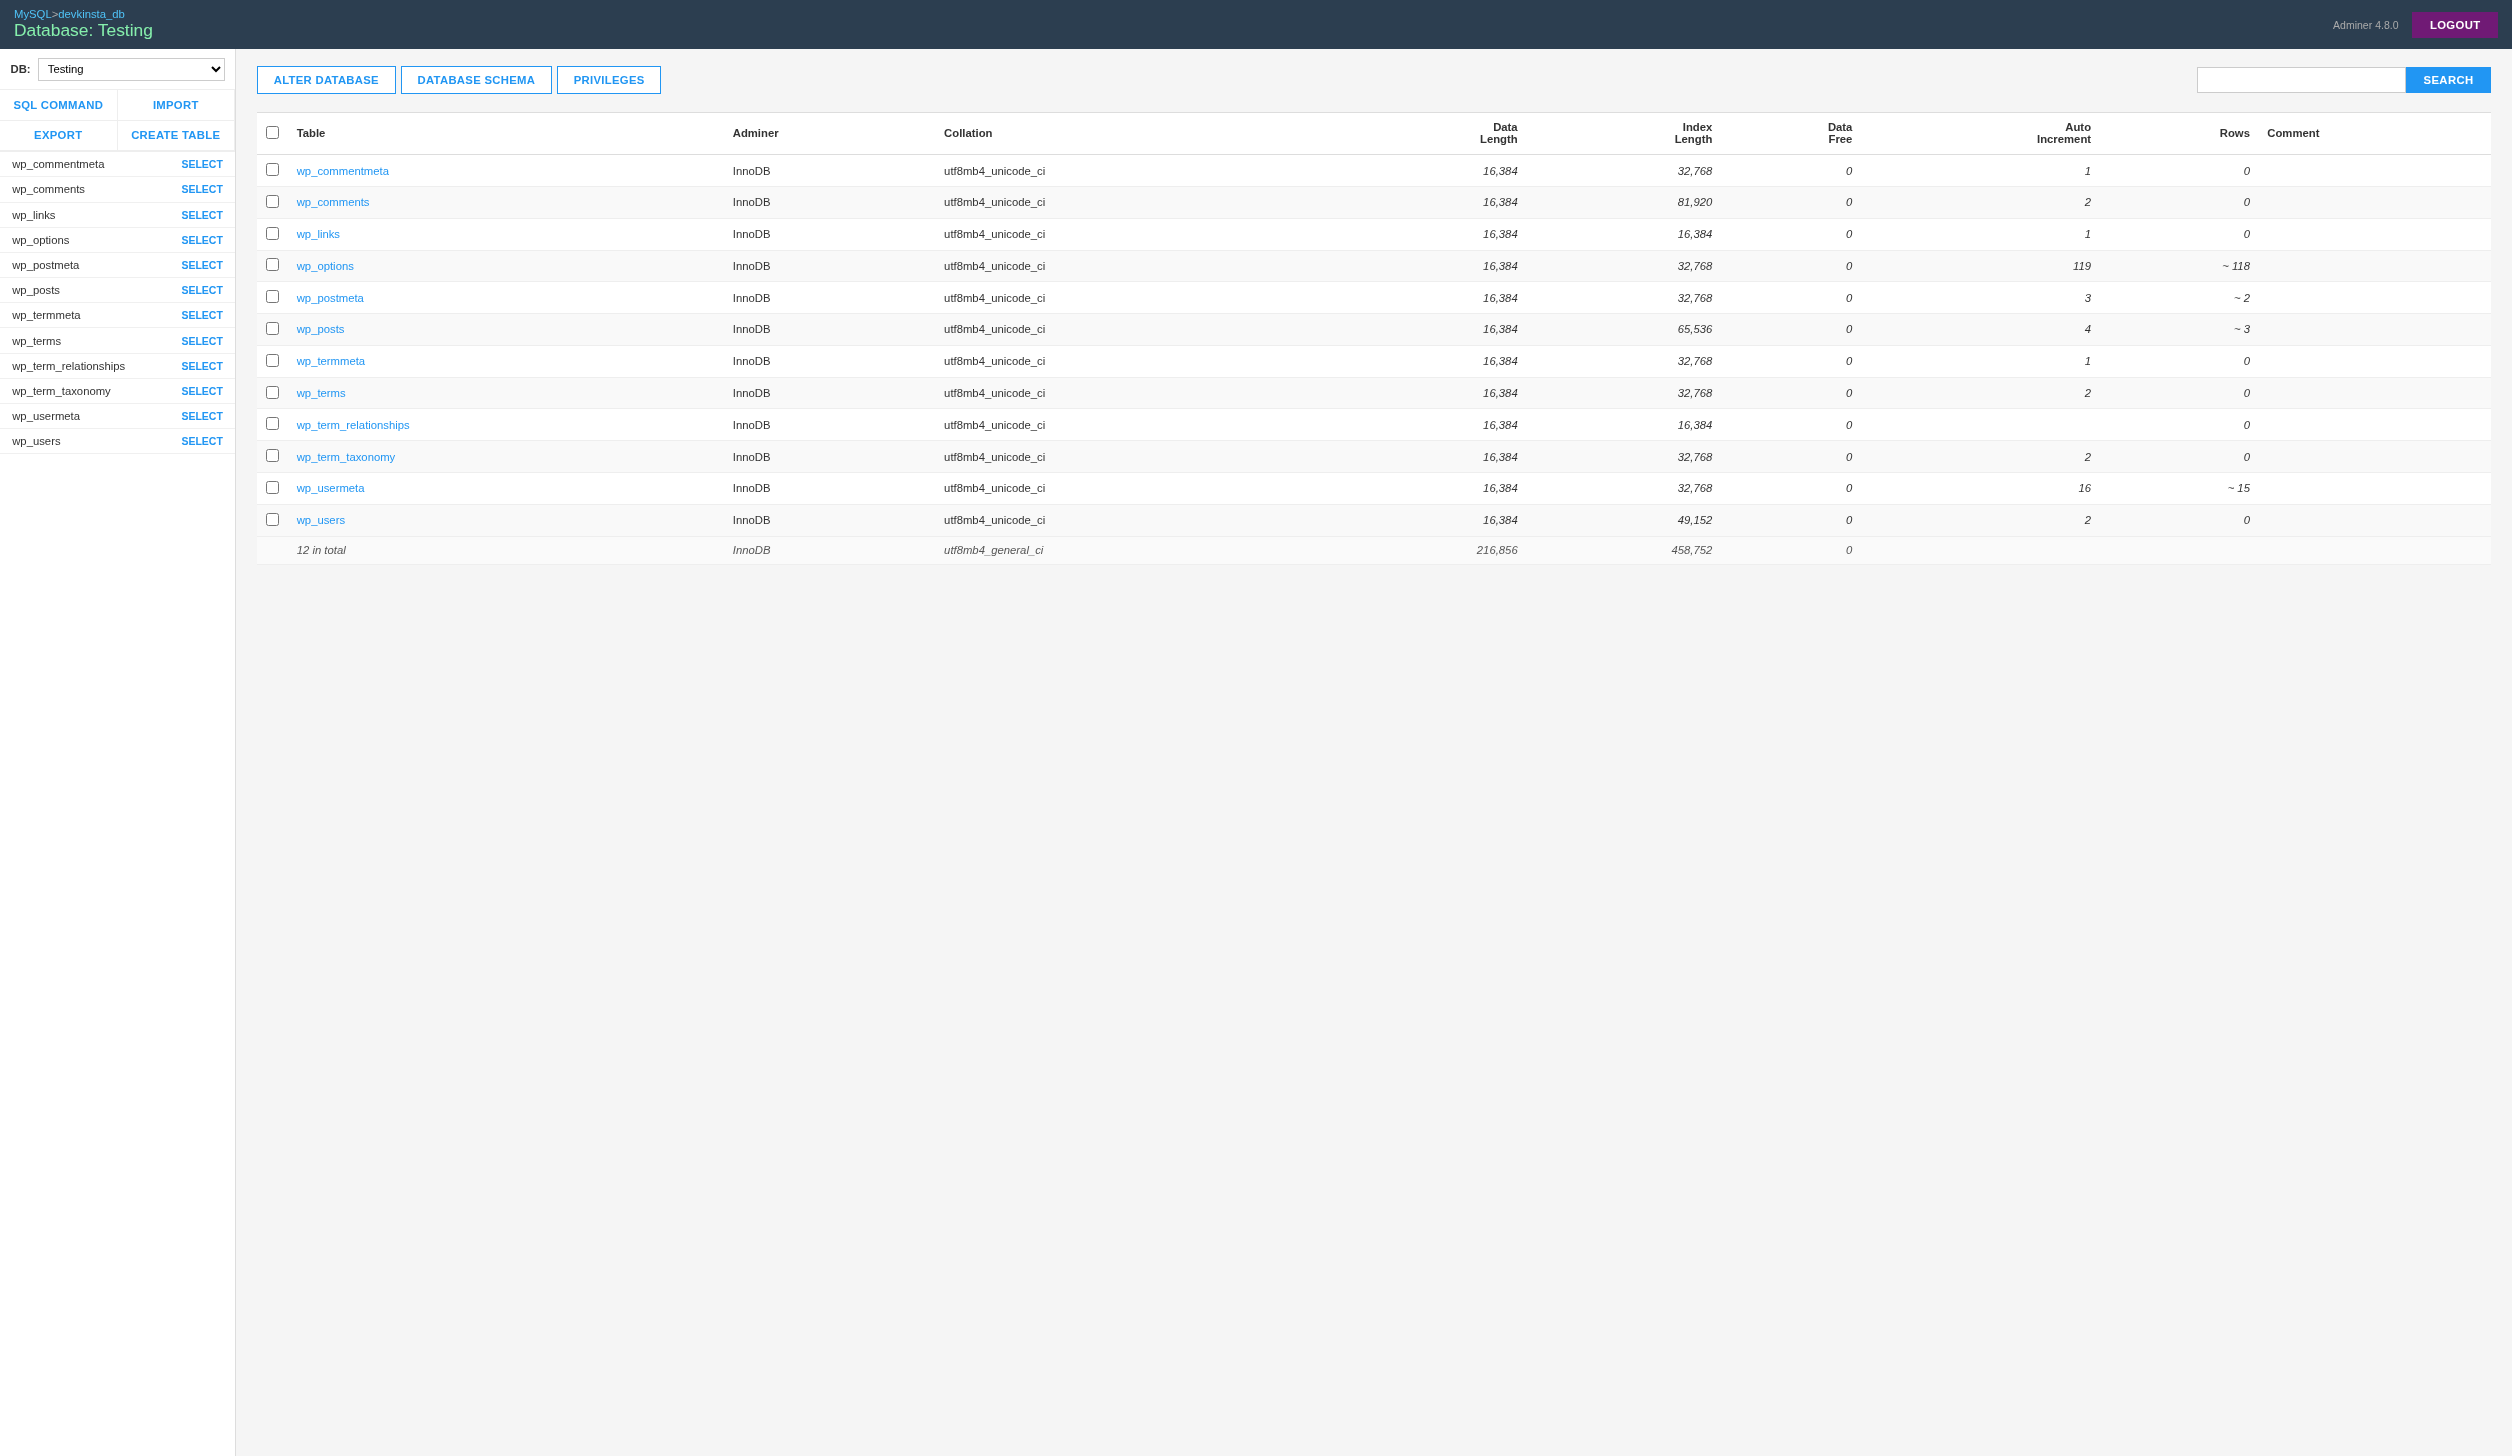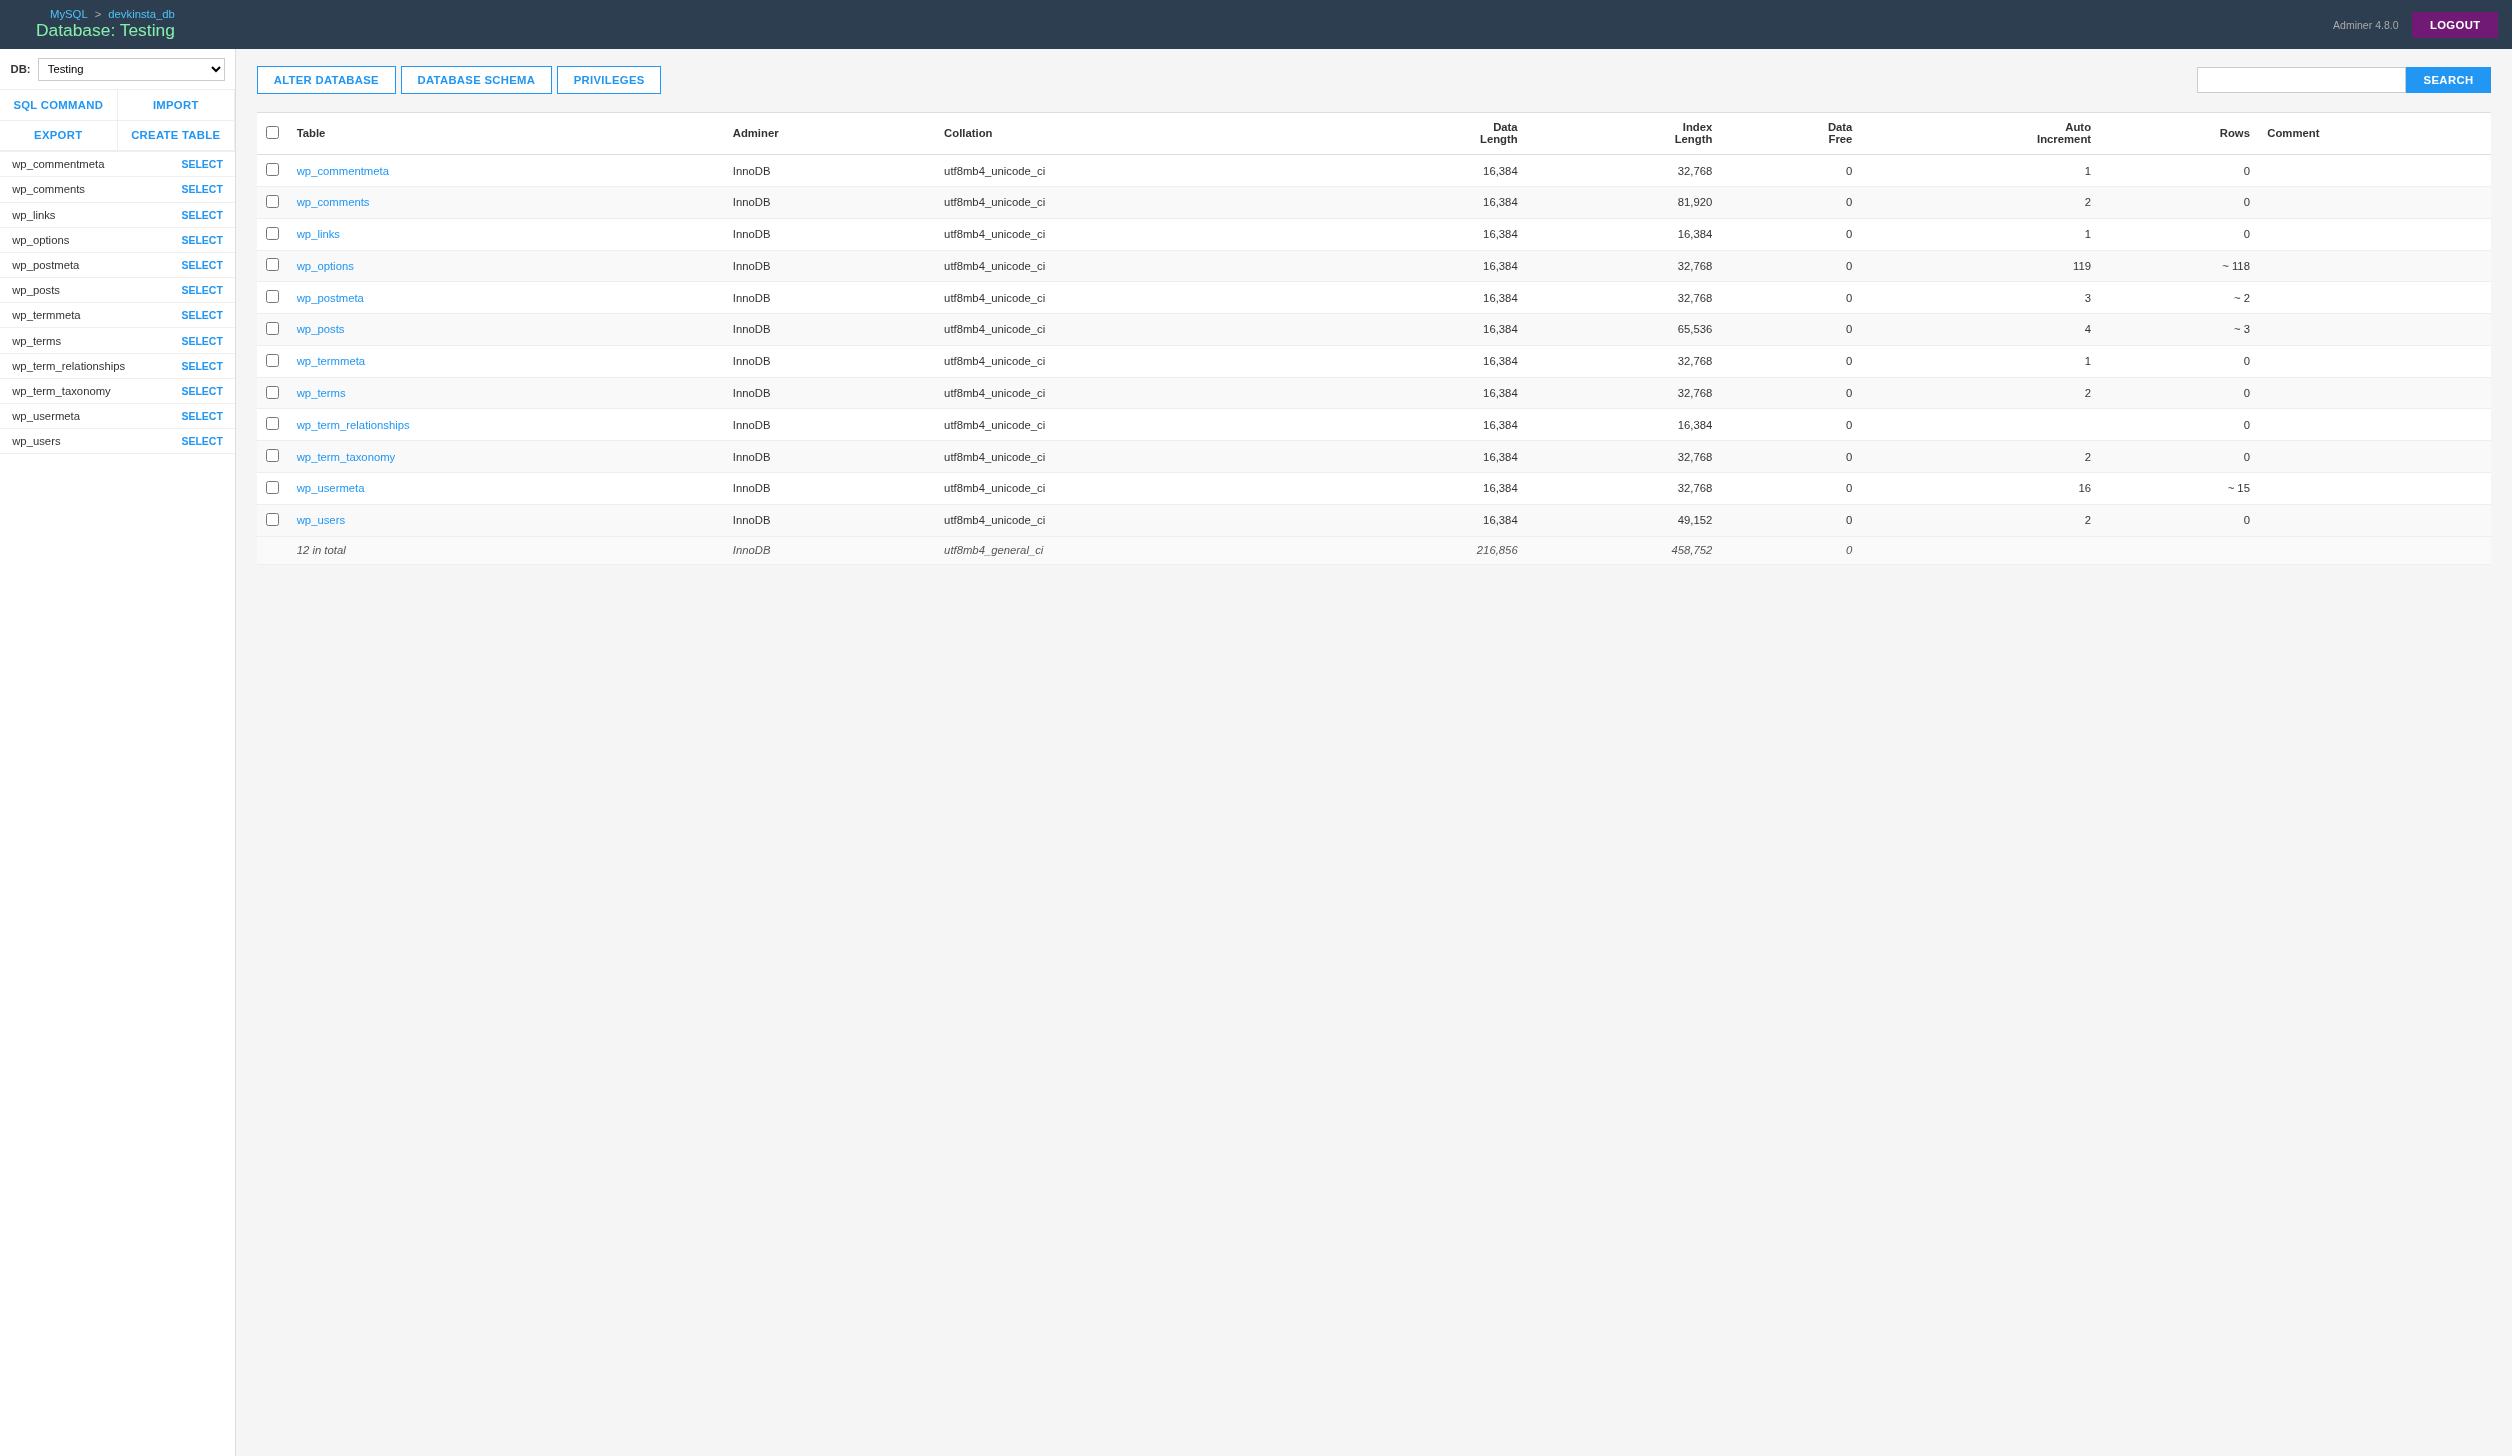--- a/index.html
+++ b/index.html
@@ -16,23 +16,21 @@
       height: 49px;
       flex-shrink: 0;
     }
     .top-header-left {
       display: flex;
       align-items: center;
       gap: 14px;
     }
     .breadcrumb-links {
       display: flex;
-      gap: 7px;
-      align-items: center;
-      margin-left: 36px;
+      align-items: center;
     }
     .breadcrumb-link {
       color: #4fc3f7;
       text-decoration: none;
       font-size: 11.3px;
     }
     .breadcrumb-sep {
       color: #aaa;
     }
     .db-title {
@@ -212,21 +210,21 @@
       color: #333;
       vertical-align: middle;
     }
     .db-table td.num { text-align: right; }
     .db-table tr:nth-child(even) { background: #f9f9f9; }
     .table-link {
       color: #2196f3;
       text-decoration: none;
       font-weight: normal;
     }
-    .num-blue { color: #2196f3; }
+    .num-blue { color: #2196f3; font-style: italic; }
     .total-row td {
       font-style: italic;
       background: #fafafa;
       color: #555;
     }
     .checkbox-col { width: 31px; text-align: center; }
     .master-checkbox { cursor: pointer; }
   </style>
 </head>
 <body>

